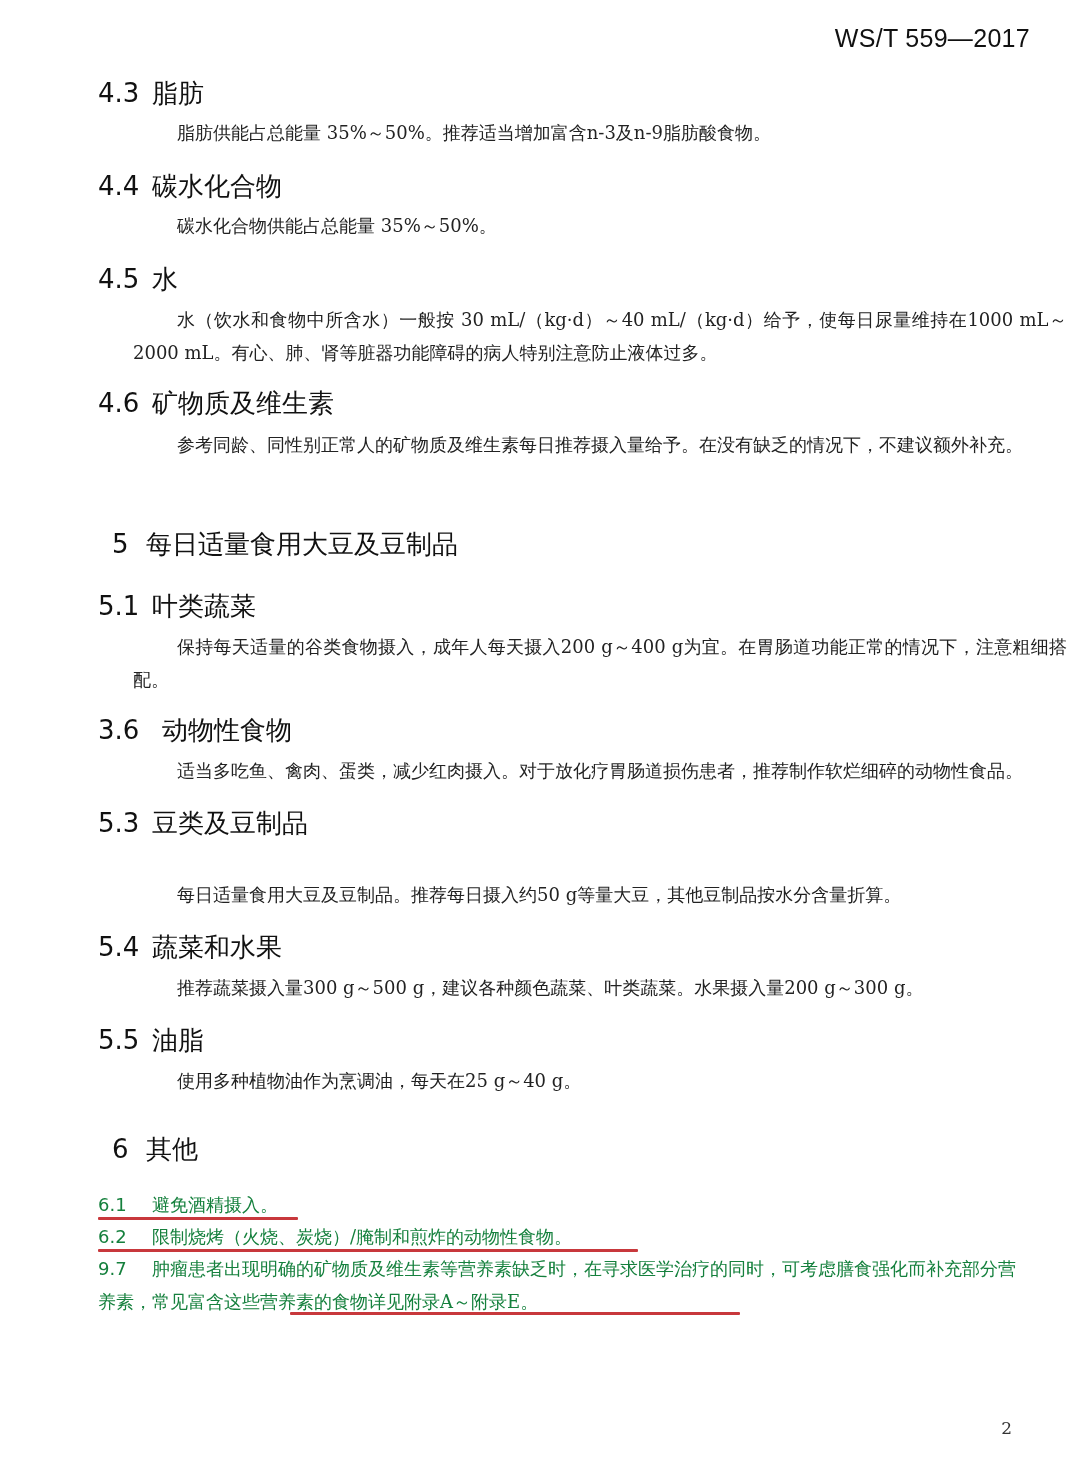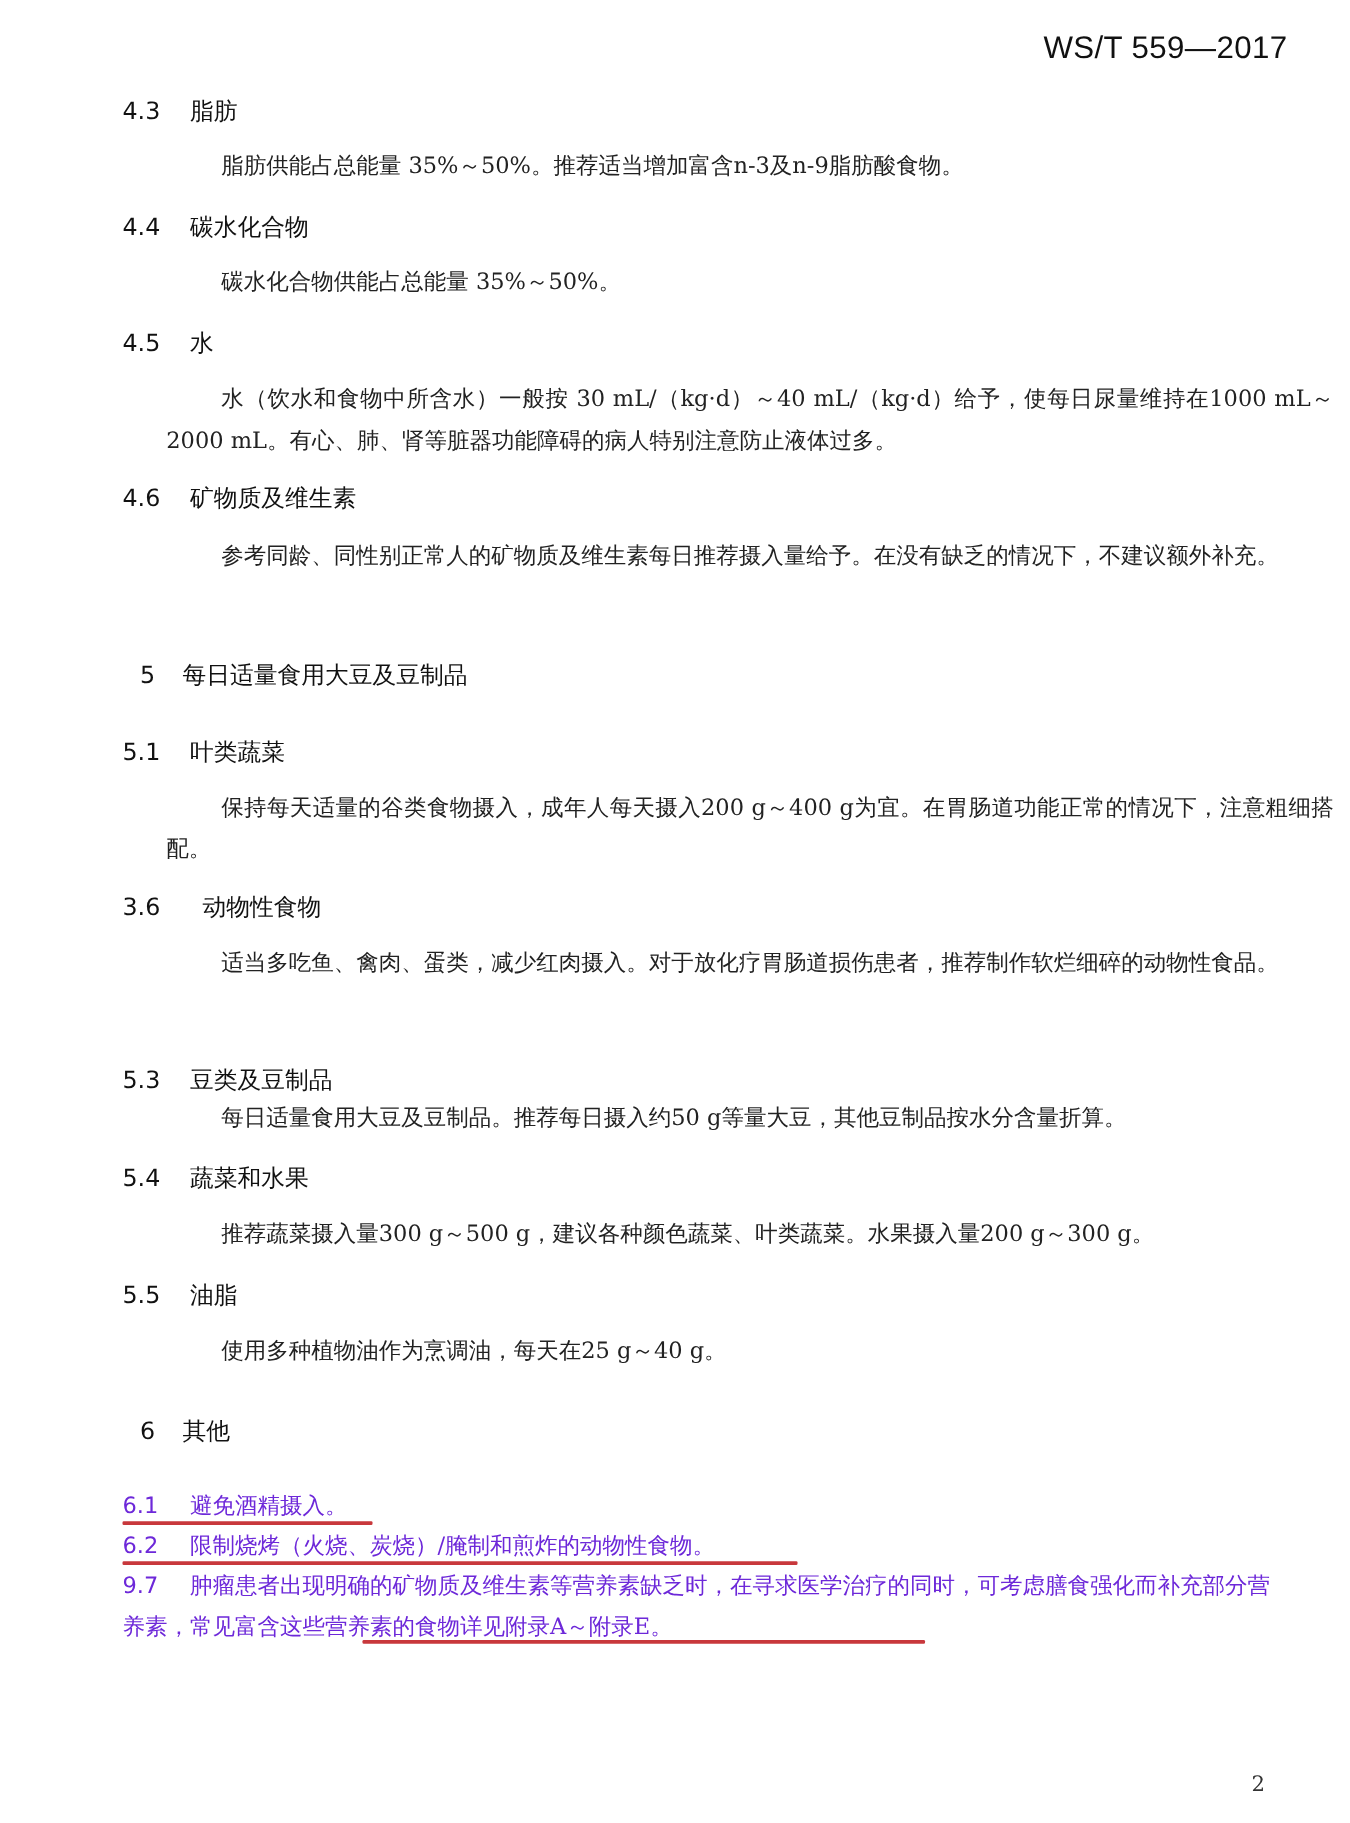--- a/index.html
+++ b/index.html
@@ -9,34 +9,34 @@
     color: #1a1a1a;
   }
   .std-code {
     position: absolute; top: 24px; right: 50px;
     font-family: "Liberation Sans", "DejaVu Sans", sans-serif;
     font-size: 25px; letter-spacing: 0.3px; color: #111;
   }
   .heading {
     position: absolute; left: 98px;
     font-family: "DejaVu Sans", "Liberation Sans", sans-serif;
-    font-size: 19px; color: #111; white-space: nowrap;
+    font-size: 26px; color: #111; white-space: nowrap;
   }
   .heading .num { display: inline-block; width: 54px; }
   .heading.h1 { left: 112px; }
   .heading.h1 .num { width: 34px; }
   .heading.h52 .num { width: 64px; }
   .para {
     position: absolute; left: 98px; width: 934px;
     font-size: 18px; line-height: 33px; color: #222;
     text-indent: 44px; text-align: justify; margin-left: 35px;
   }
   .item {
     position: absolute; left: 98px; width: 934px;
-    font-size: 18px; line-height: 33px; color: #6d28d9;
+    font-size: 18px; line-height: 33px; color: #15803d;
   }
   .item .num {
     display: inline-block; width: 54px;
     font-family: "DejaVu Sans", "Liberation Sans", sans-serif; font-size: 18px;
   }
   .underline {
     position: absolute; height: 3px; background: #c8383c; border-radius: 1px;
   }
   .page-num {
     position: absolute; right: 68px; bottom: 20px;
@@ -75,21 +75,21 @@
 <div class="heading" style="top:589px">
   <span class="num">5.1</span><span>叶类蔬菜</span>
 </div>
 <div class="para" style="top:630px">保持每天适量的谷类食物摄入，成年人每天摄入200 g～400 g为宜。在胃肠道功能正常的情况下，注意粗细搭配。</div>
 
 <div class="heading h52" style="top:713px">
   <span class="num">3.6</span><span>动物性食物</span>
 </div>
 <div class="para" style="top:754px">适当多吃鱼、禽肉、蛋类，减少红肉摄入。对于放化疗胃肠道损伤患者，推荐制作软烂细碎的动物性食品。</div>
 
-<div class="heading" style="top:851px">
+<div class="heading" style="top:806px">
   <span class="num">5.3</span><span>豆类及豆制品</span>
 </div>
 <div class="para" style="top:878px">每日适量食用大豆及豆制品。推荐每日摄入约50 g等量大豆，其他豆制品按水分含量折算。</div>
 
 <div class="heading" style="top:930px">
   <span class="num">5.4</span><span>蔬菜和水果</span>
 </div>
 <div class="para" style="top:971px">推荐蔬菜摄入量300 g～500 g，建议各种颜色蔬菜、叶类蔬菜。水果摄入量200 g～300 g。</div>
 
 <div class="heading" style="top:1023px">

